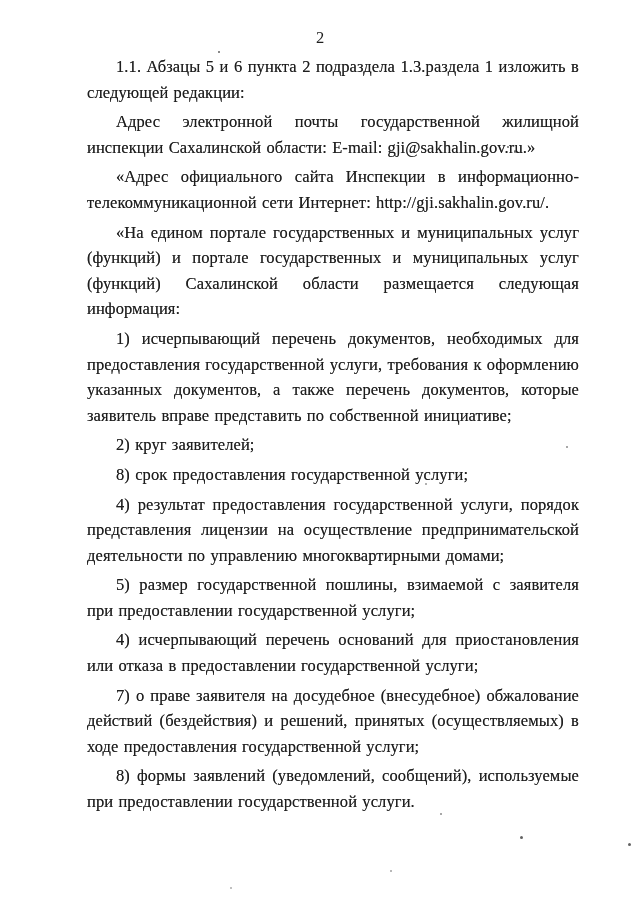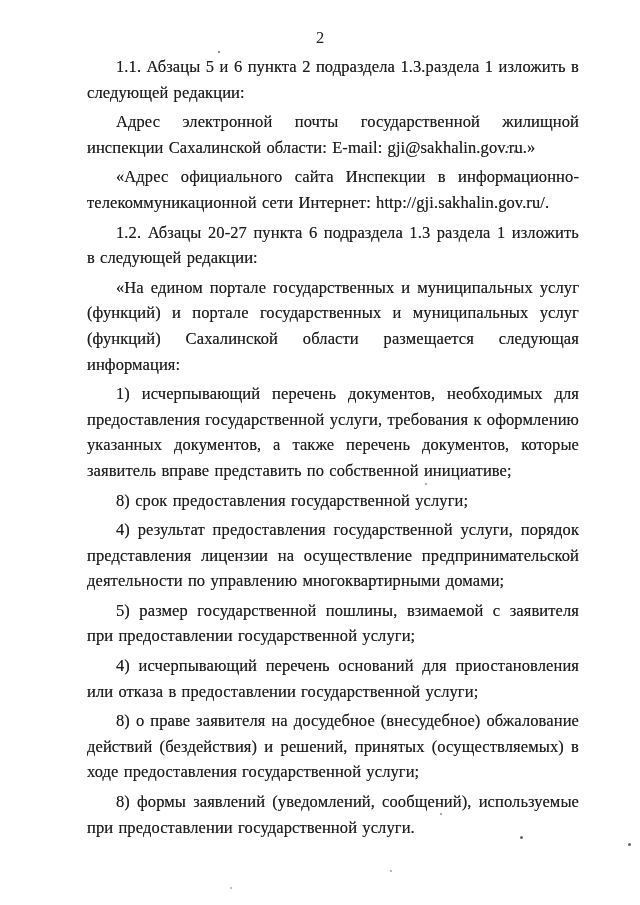--- a/index.html
+++ b/index.html
@@ -68,28 +68,28 @@
 <body>
 
 <div class="scan-page">
 
   <div class="page-number">2</div>
 
   <div class="content">
     <p>1.1. Абзацы 5 и 6 пункта 2 подраздела 1.3.раздела 1 изложить в следующей редакции:</p>
     <p>Адрес электронной почты государственной жилищной инспекции Сахалинской области: E-mail: gji@sakhalin.gov.ru.»</p>
     <p>«Адрес официального сайта Инспекции в информационно-телекоммуникационной сети Интернет: http://gji.sakhalin.gov.ru/.</p>
-    <p>1.2. Абзацы 20-27 пункта 6 подраздела 1.3 раздела 1 изложить в следующей редакции:</p>
     <p>«На едином портале государственных и муниципальных услуг (функций) и портале государственных и муниципальных услуг (функций) Сахалинской области размещается следующая информация:</p>
     <p>1) исчерпывающий перечень документов, необходимых для предоставления государственной услуги, требования к оформлению указанных документов, а также перечень документов, которые заявитель вправе представить по собственной инициативе;</p>
+    <p>2) круг заявителей;</p>
     <p>8) срок предоставления государственной услуги;</p>
     <p>4) результат предоставления государственной услуги, порядок представления лицензии на осуществление предпринимательской деятельности по управлению многоквартирными домами;</p>
     <p>5) размер государственной пошлины, взимаемой с заявителя при предоставлении государственной услуги;</p>
     <p>4) исчерпывающий перечень оснований для приостановления или отказа в предоставлении государственной услуги;</p>
-    <p>8) о праве заявителя на досудебное (внесудебное) обжалование действий (бездействия) и решений, принятых (осуществляемых) в ходе предоставления государственной услуги;</p>
+    <p>7) о праве заявителя на досудебное (внесудебное) обжалование действий (бездействия) и решений, принятых (осуществляемых) в ходе предоставления государственной услуги;</p>
     <p>8) формы заявлений (уведомлений, сообщений), используемые при предоставлении государственной услуги.</p>
   </div>
 
   <div>
     <span class="speck s1"></span>
     <span class="speck s2"></span>
     <span class="speck s3"></span>
     <span class="speck s4"></span>
     <span class="speck s5"></span>
     <span class="speck s6"></span>

